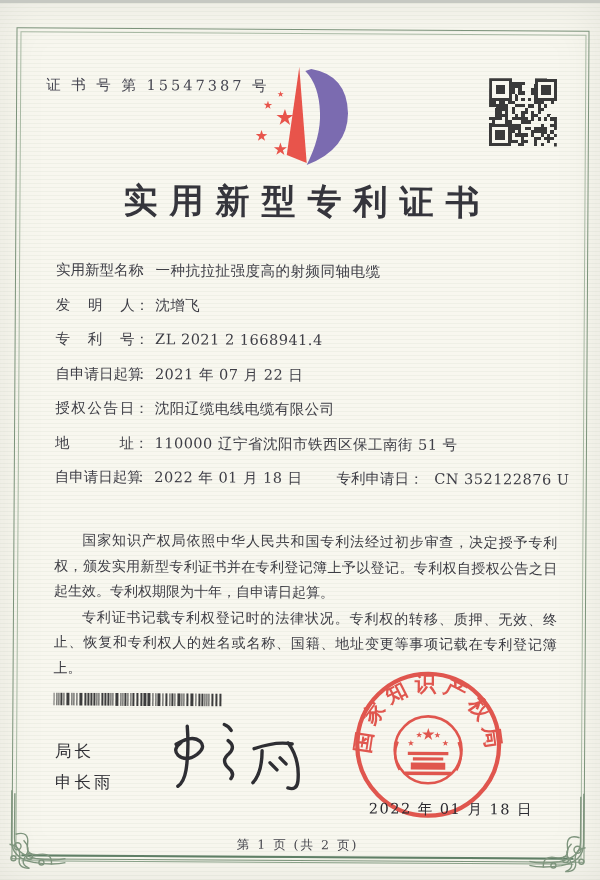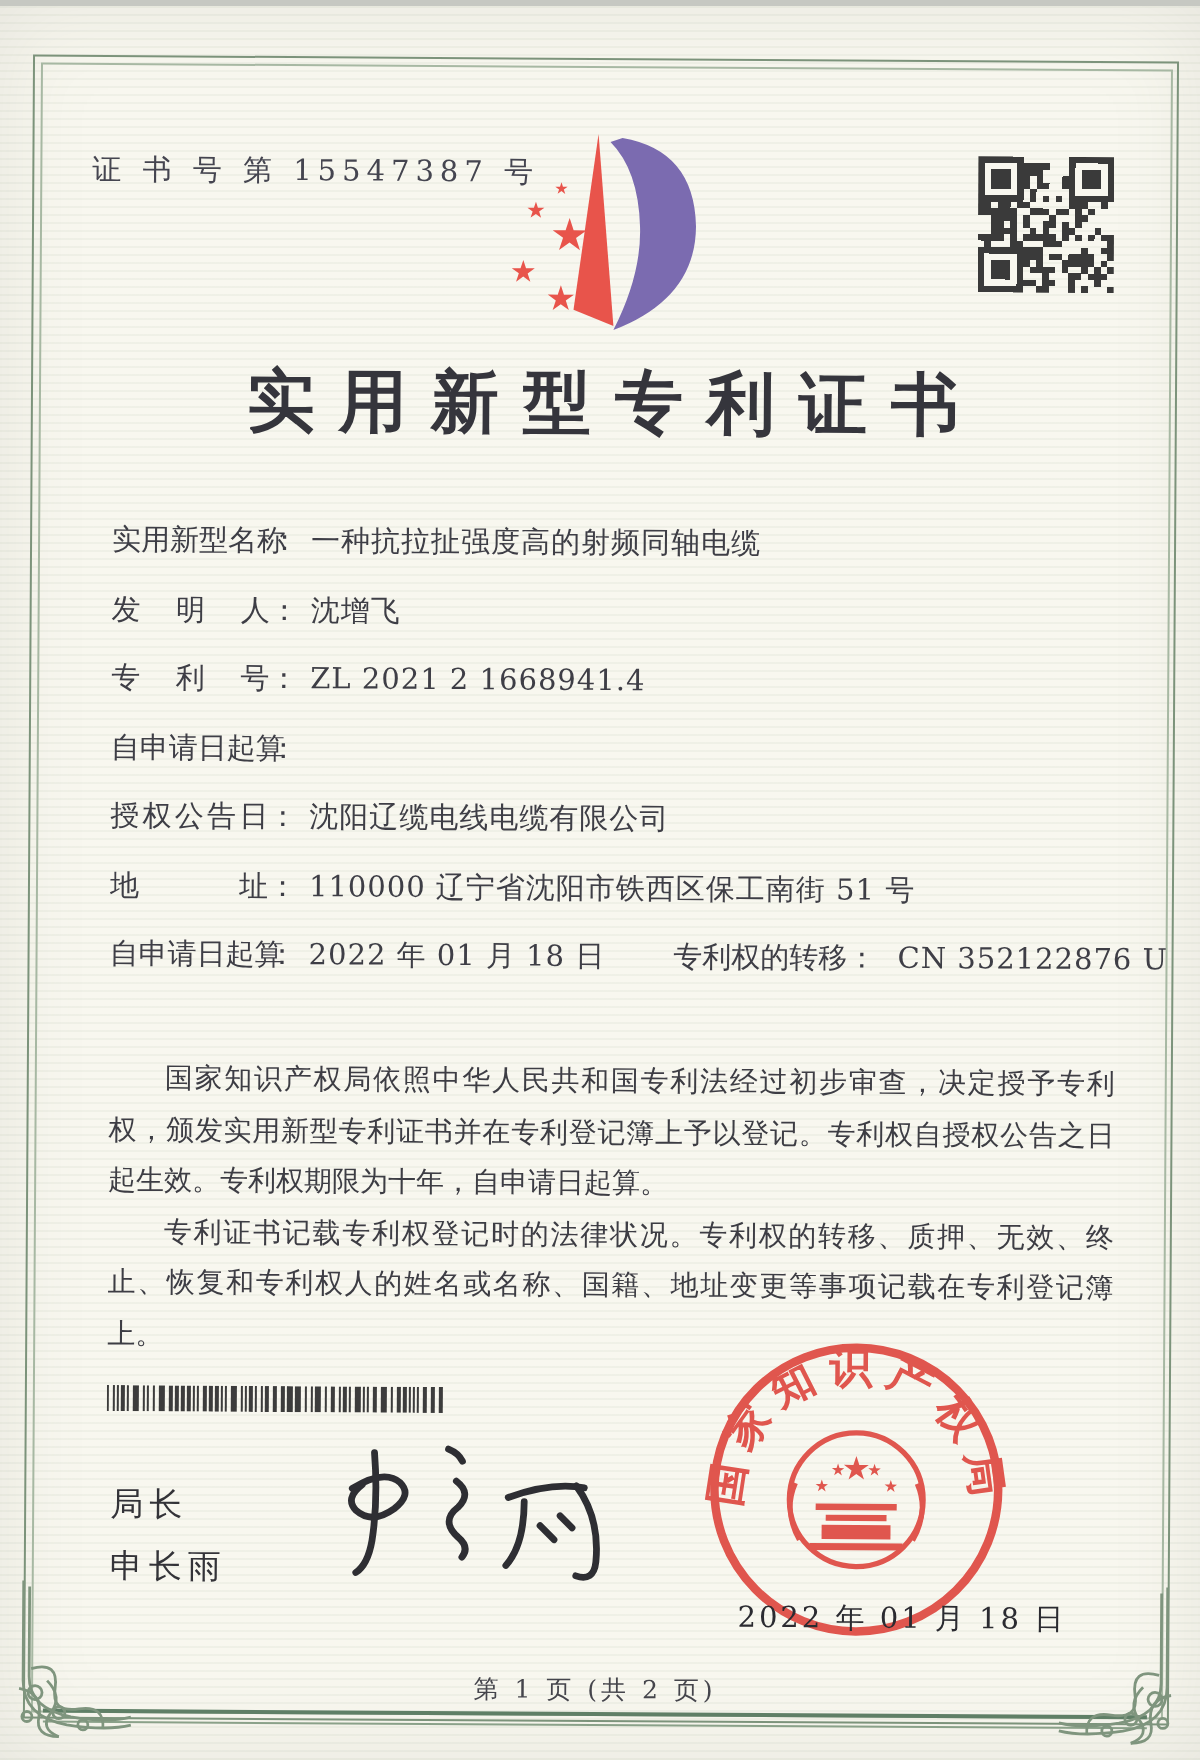--- a/index.html
+++ b/index.html
@@ -23,21 +23,21 @@
   .frow{margin-bottom:15.5px;display:flex;align-items:baseline;white-space:nowrap;}
   .flab{display:inline-block;width:5.45em;text-align:justify;text-align-last:justify;}
   .fcol{margin-right:6px;}
   .fval{letter-spacing:.5px;}
   .pair2{margin-left:34px;}
   .paras{position:absolute;left:55px;right:42px;top:526px;font-size:14px;line-height:25.5px;
          color:#3d3d44;text-align:justify;}
   .paras p{margin:0;text-indent:2em;}
   .barcode{position:absolute;left:55px;top:691px;}
   .signer{position:absolute;left:57px;top:735px;font-size:16.5px;letter-spacing:3px;
-          color:#333338;line-height:31px;font-family:Liberation Serif, serif;}
+          color:#333338;line-height:31px;font-family:Liberation Mono, monospace;}
   .signature{position:absolute;left:156px;top:712px;}
   .seal{position:absolute;left:354px;top:665px;opacity:.94;}
   .seal-date{position:absolute;left:371px;top:796px;font-size:14.5px;letter-spacing:1.5px;
              color:#2b2b31;z-index:5;}
   .footer{position:absolute;left:0;width:100%;top:834px;text-align:center;
           font-size:12.5px;letter-spacing:2px;color:#45454c;}
   .corner{position:absolute;bottom:8px;z-index:0;}
   .corner.bl{left:6px;}
   .corner.br{right:6px;transform:scaleX(-1);}
 </style>
@@ -254,37 +254,38 @@
       <span class="fval">沈增飞</span>
     </div>
     <div class="frow">
       <span class="flab">专利号</span>
           <span class="fcol">：</span>
       <span class="fval">ZL 2021 2 1668941.4</span>
     </div>
     <div class="frow">
       <span class="flab">自申请日起算</span>
           <span class="fcol">：</span>
+      <span class="fval">2021 年 07 月 22 日</span>
     </div>
     <div class="frow">
       <span class="flab">授权公告日</span>
           <span class="fcol">：</span>
       <span class="fval">沈阳辽缆电线电缆有限公司</span>
     </div>
     <div class="frow">
       <span class="flab">地址</span>
           <span class="fcol">：</span>
       <span class="fval">110000  辽宁省沈阳市铁西区保工南街 51 号</span>
     </div>
     <div class="frow">
       <span class="flab">自申请日起算</span>
           <span class="fcol">：</span>
       <span class="fval">2022 年 01 月 18 日</span>
       <span class="pair2">
-        <span>专利权的转移</span><span class="fcol">：</span>
+        <span>专利申请日</span><span class="fcol">：</span>
         <span class="fval">CN 352122876 U</span>
       </span>
     </div>
   </div>
 
   <div class="paras">
     <p>国家知识产权局依照中华人民共和国专利法经过初步审查，决定授予专利权，颁发实用新型专利证书并在专利登记簿上予以登记。专利权自授权公告之日起生效。专利权期限为十年，自申请日起算。</p>
     <p>专利证书记载专利权登记时的法律状况。专利权的转移、质押、无效、终止、恢复和专利权人的姓名或名称、国籍、地址变更等事项记载在专利登记簿上。</p>
   </div>
 

